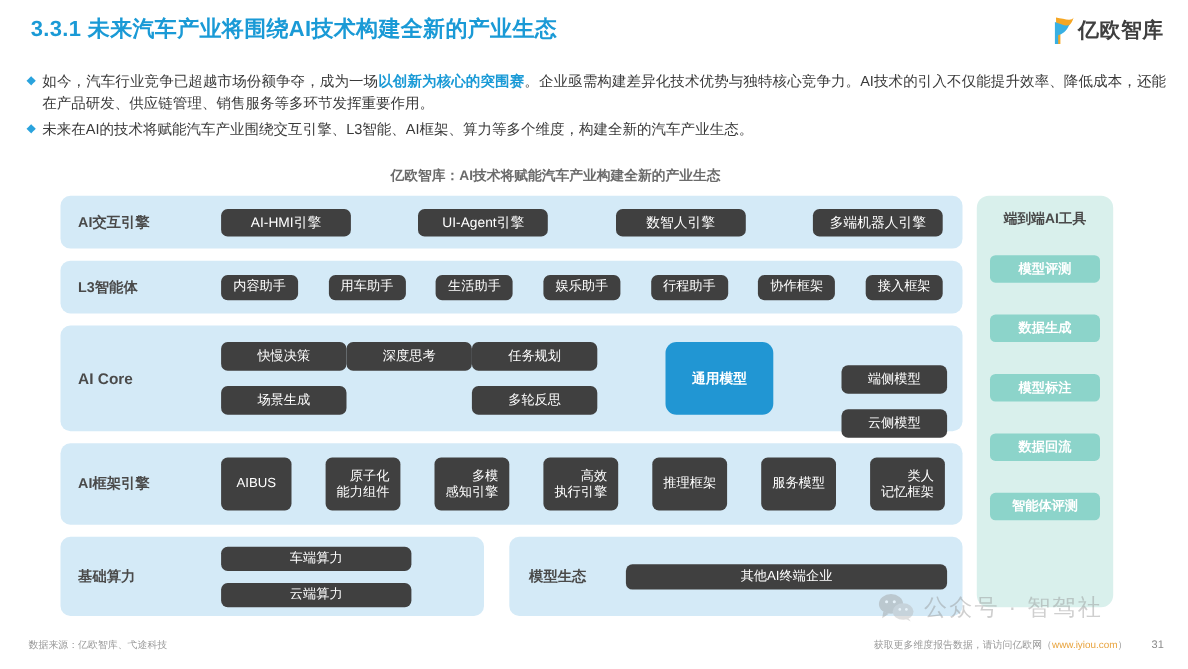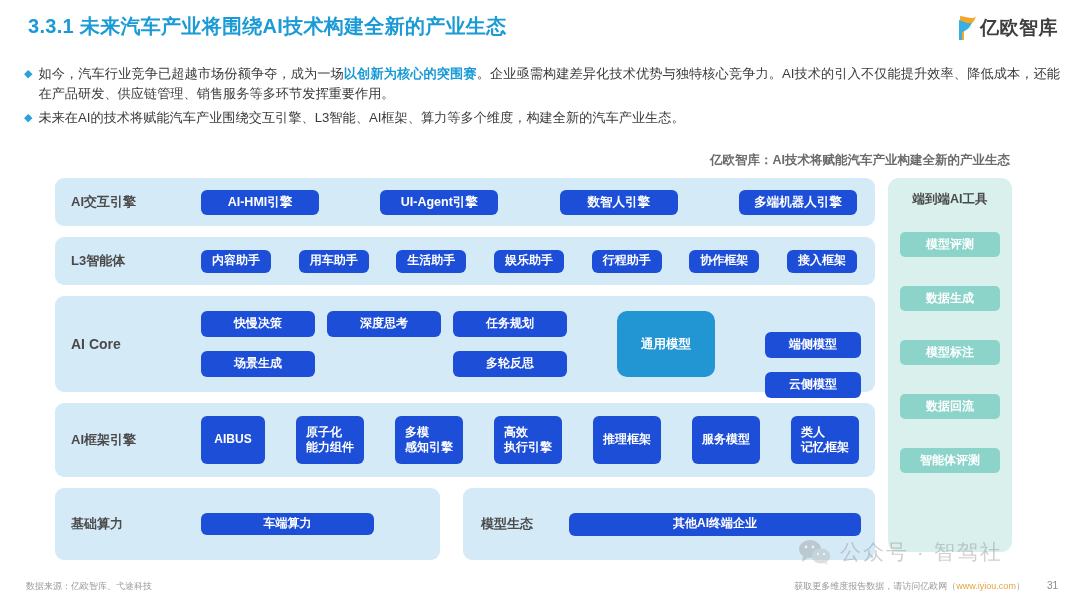--- a/index.html
+++ b/index.html
@@ -33,61 +33,61 @@
   }
   .bullet-text {
     font-size: 13.2px; line-height: 20px; color: #3a3a3a;
     text-align: justify;
   }
   .hl { color: #1a9ad6; font-weight: bold; }
 
   
   .chart-title {
     position: absolute; left: 0; top: 152px; width: 1010px;
-    text-align: right; font-size: 12.5px; font-weight: bold; color: #6b6b6b;
+    text-align: center; font-size: 12.5px; font-weight: bold; color: #6b6b6b;
   }
   .diagram { position: absolute; left: 55px; top: 178px; width: 820px; }
 
   .band {
     background: #d4eaf7; border-radius: 9px;
     display: flex; align-items: center;
     padding: 0 14px 0 16px;
     margin-bottom: 11px;
     position: relative;
   }
   .band-label {
     flex: 0 0 130px;
     font-size: 13px; font-weight: bold; color: #4a4a4a;
   }
   .band-body { flex: 1 1 auto; display: flex; align-items: center; }
 
   .chip {
-    background: #1d4ed8; color: #ffffff;
+    background: #404040; color: #ffffff;
     border-radius: 6px;
-    font-size: 12px; font-weight: bold;
+    font-size: 12px; font-weight: normal;
     display: flex; align-items: center; justify-content: center;
-    text-align: left; line-height: 1.15;
+    text-align: right; line-height: 1.15;
     white-space: nowrap;
   }
 
   
   .band-r1 { height: 48px; }
   .band-r1 .band-body { justify-content: space-between; padding-right: 4px; }
   .band-r1 .chip { height: 25px; padding: 0 14px; min-width: 118px; font-size: 12.5px; }
 
   
   .band-r2 { height: 48px; }
   .band-r2 .band-body { justify-content: space-between; padding-right: 4px; }
   .band-r2 .chip { height: 23px; padding: 0 11px; font-size: 12px; }
 
   
   .band-r3 { height: 96px; }
   .band-r3 .band-label { font-size: 14px; }
   .core-cols { flex: 1 1 auto; display: flex; align-items: center; justify-content: space-between; }
-  .core-grid { display: flex; gap: 12px; }
+  .core-grid { display: flex; }
   .core-col { display: flex; flex-direction: column; gap: 14px; }
   .core-col .chip { height: 26px; width: 114px; }
   .core-big {
     background: #2196d3; color: #fff; border-radius: 10px;
     width: 98px; height: 66px;
     display: flex; align-items: center; justify-content: center;
     font-size: 12.5px; font-weight: bold;
   }
   .core-right { display: flex; flex-direction: column; gap: 14px; margin-top: 42px; }
   .core-right .chip { height: 26px; width: 96px; }
@@ -241,20 +241,21 @@
         <div class="chip">服务模型</div>
         <div class="chip two-line">类人<br>记忆框架</div>
       </div>
     </div>
 
     <div class="split-row">
       <div class="band band-r5a">
         <div class="band-label">基础算力</div>
         <div class="stack">
           <div class="chip">车端算力</div>
+          <div class="chip">云端算力</div>
         </div>
       </div>
       <div class="band band-r5b">
         <div class="band-label">模型生态</div>
         <div class="band-body">
           <div class="chip">其他AI终端企业</div>
         </div>
       </div>
     </div>
   </div>

